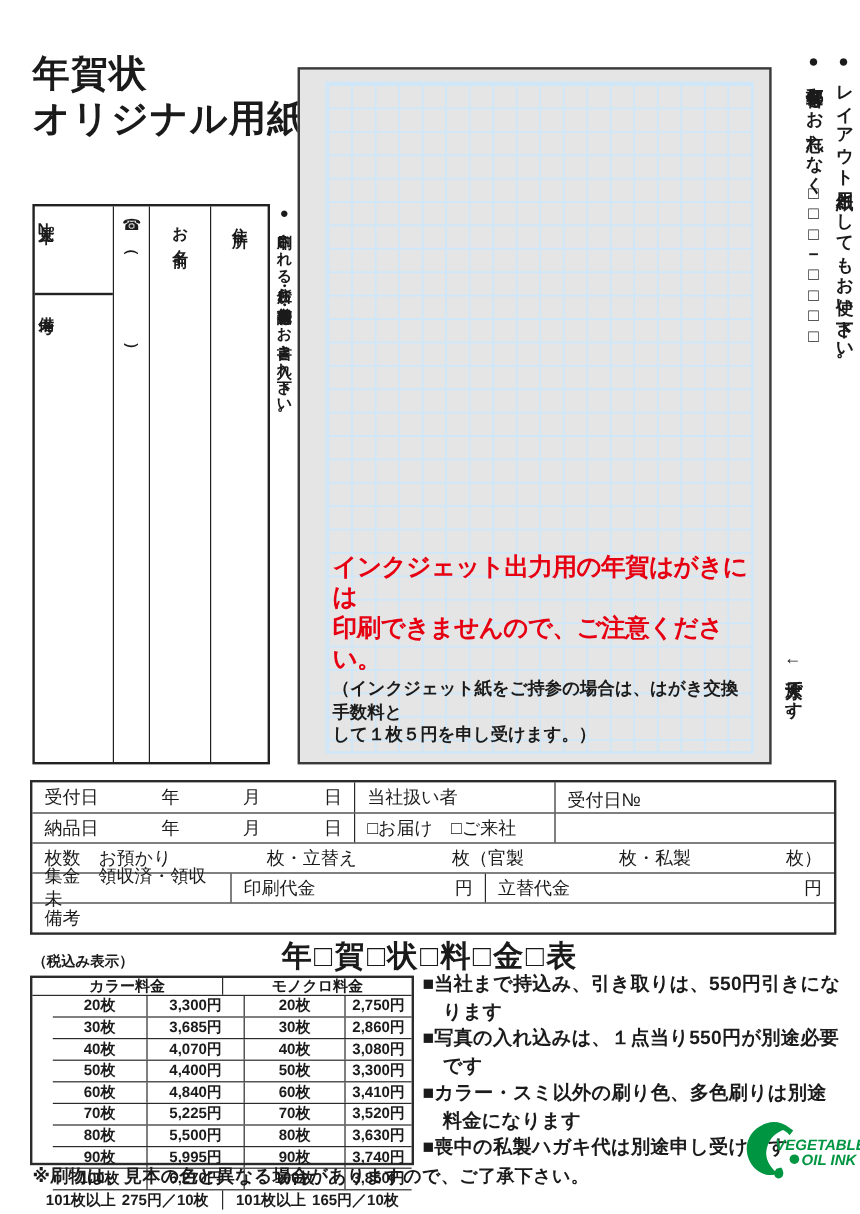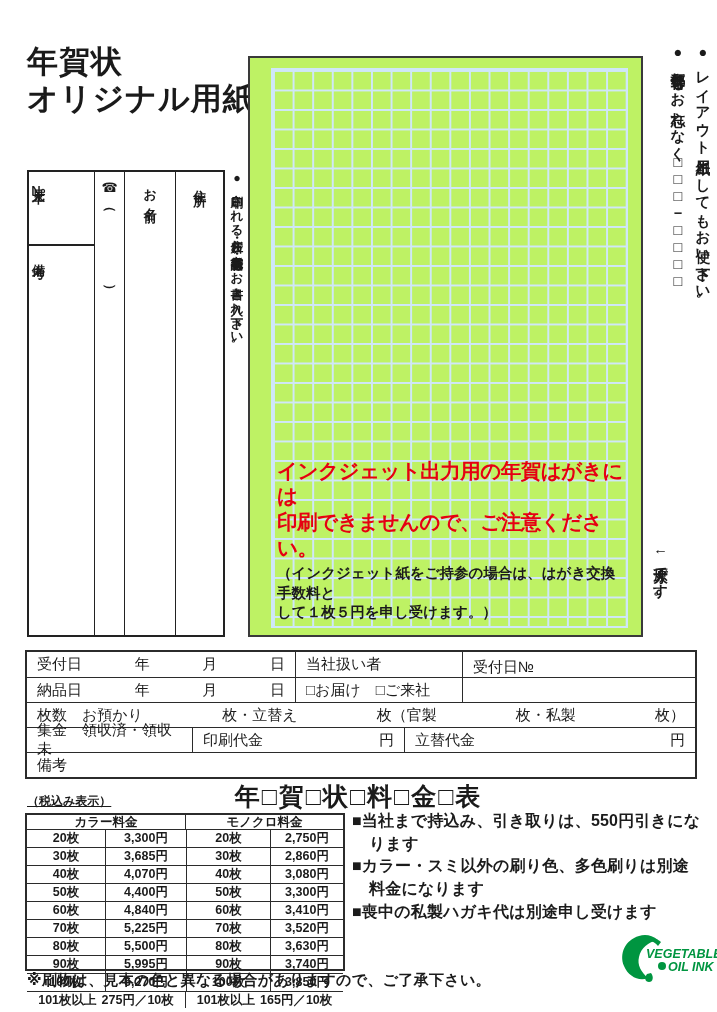--- a/index.html
+++ b/index.html
@@ -29,21 +29,21 @@
   .phone-stack { display:flex; flex-direction:column; align-items:center; padding-top:8px; font-size:13px; font-weight:600; }
   .phone-stack .paren { display:inline-block; transform:rotate(90deg); margin-top:2px; }
   .phone-stack .paren-close { margin-top:66px; }
   .center-flex { display:flex; justify-content:center; padding-top:8px; }
   .label-13 { font-size:13px; font-weight:600; letter-spacing:3px; }
   .addr-postal { margin-block-start:9px; letter-spacing:0; }
 
   .instruction-note { position:absolute; left:228px; top:171px; height:335px; font-size:12.5px; font-weight:600; letter-spacing:0.4px; }
 
   
-  .grid-box { position:absolute; left:248px; top:56px; width:395px; height:581px; border:2px solid #3a3a3a; background:#bef264;font-family:Liberation Mono, monospace; }
+  .grid-box { position:absolute; left:248px; top:56px; width:395px; height:581px; border:2px solid #3a3a3a; background:#e5e5e5; }
   .grid-inner { position:absolute; left:21px; top:10px; right:13px; bottom:7px;
     border:2px solid #cfe7f8;
     background-image:
       linear-gradient(to right, #cfe7f8 2px, transparent 2px),
       linear-gradient(to bottom, #cfe7f8 2px, transparent 2px);
     background-size:19.6px 19.5px; }
   .warning-block { position:absolute; left:27px; bottom:11px; width:352px; }
   .warning-line { font-size:20.5px; font-weight:900; letter-spacing:-0.5px; line-height:1.25; color:#e60012; }
   .warning-note { font-size:14.5px; font-weight:600; line-height:1.35; margin-top:3px; color:#1b1b1b; }
 
@@ -57,28 +57,28 @@
   .o-cell:first-child { border-left:none; }
   .cell-date { width:268px; justify-content:space-between; }
   .cell-staff { width:167px; }
   .cell-rest { flex:1;align-items:flex-end; }
   .cell-collect { width:165px; }
   .cell-printfee { width:212px; justify-content:space-between; }
   .cell-advfee { flex:1; justify-content:space-between; }
   .row-qty { justify-content:space-between; padding:0 10px; }
 
   
-  .tax-note { position:absolute; left:27px; top:793px; font-size:12px; font-weight:600;text-decoration:underline; }
+  .tax-note { position:absolute; left:27px; top:793px; font-size:12px; font-weight:600; }
   .price-title { position:absolute; left:0; top:780px; width:717px; text-align:center; font-size:25px; font-weight:900; letter-spacing:2px; color:#1a1a1a; }
 
   .price-table { position:absolute; left:25px; top:813px; width:320px; height:158px; border:2px solid #2b2b2b; display:flex; flex-direction:column; font-size:12.5px; font-weight:700; }
   .p-header { display:flex; height:15px; border-bottom:1px solid #2b2b2b; }
   .p-header > div { width:50%; display:flex; align-items:center; justify-content:center;text-align:right; }
   .p-header > div + div { border-left:1.5px solid #2b2b2b; }
-  .p-body { flex:1; display:flex; flex-direction:column; }
+  .p-body { flex:1; display:flex; flex-direction:column;margin-left:17px; }
   .p-row { flex:1; display:flex; border-bottom:1px solid #2b2b2b; }
   .p-row > div { display:flex; align-items:center; justify-content:center; }
   .p-c-qty { width:78px; }
   .p-c-price { width:81px; border-left:1px solid #2b2b2b; }
   .p-m-qty { width:84px; border-left:1.5px solid #2b2b2b; }
   .p-m-price { flex:1; border-left:1px solid #2b2b2b; }
   .p-footer { display:flex; height:16px; }
   .p-footer > div { width:50%; display:flex; align-items:center; justify-content:center; gap:5px; }
   .p-footer > div + div { border-left:1.5px solid #2b2b2b; }
 
@@ -266,20 +266,21 @@
       </div>
       <div>
         <span>101枚以上</span>
         <span>165円／10枚</span>
       </div>
     </div>
   </div>
 
   <div class="bullet-list">
       <div class="bullet-item">■当社まで持込み、引き取りは、550円引きになります</div>
+      <div class="bullet-item">■写真の入れ込みは、１点当り550円が別途必要です</div>
       <div class="bullet-item">■カラー・スミ以外の刷り色、多色刷りは別途料金になります</div>
       <div class="bullet-item">■喪中の私製ハガキ代は別途申し受けます</div>
     </div>
 
   <div class="disclaimer">※刷物は、見本の色と異なる場合がありますので、ご了承下さい。</div>
 
   <svg class="eco-logo" viewBox="0 0 100 58">
     <path d="M22,6 C8,10 2,24 7,36 C11,46 22,52 31,48 C24,42 20,35 22,27 C24,18 31,12 41,10 C35,5 28,4 22,6 Z" fill="#009540"></path>
     <path d="M30,44 C27,48 28,52 32,52 C36,52 37,47 34,43 Z" fill="#009540"></path>
     <path d="M44,12 C40,8 34,8 31,10 C35,11 39,13 41,16 Z" fill="#009540"></path>

